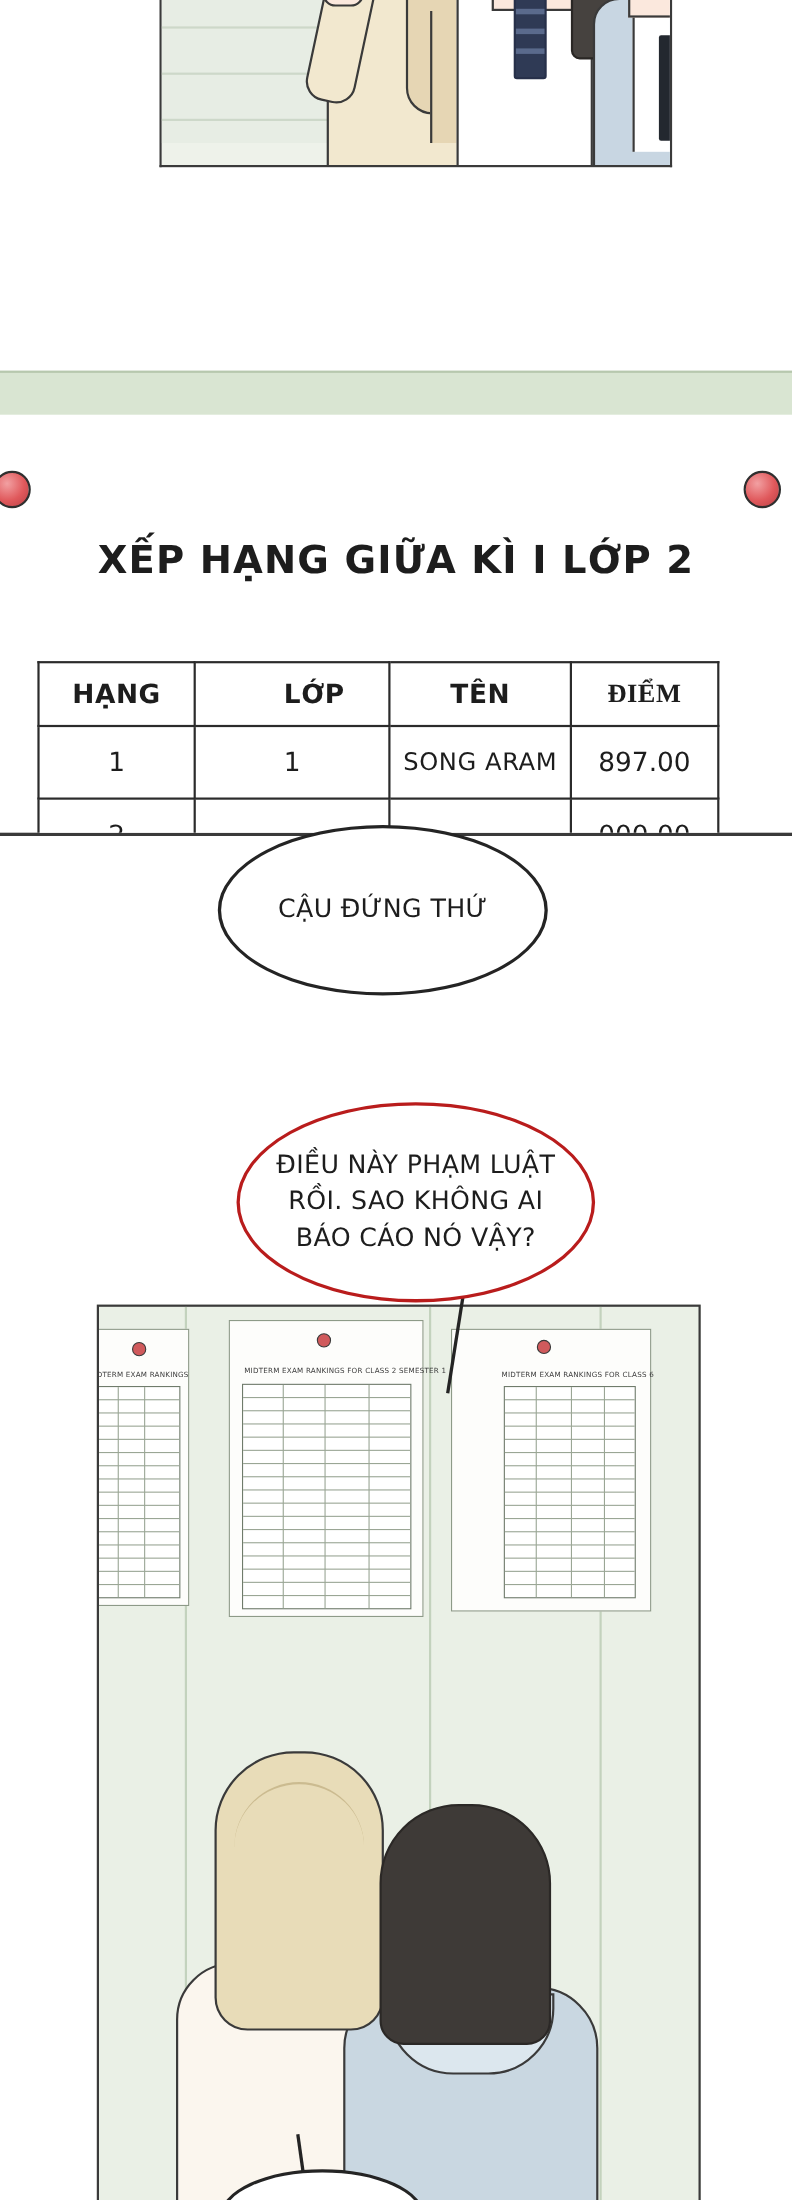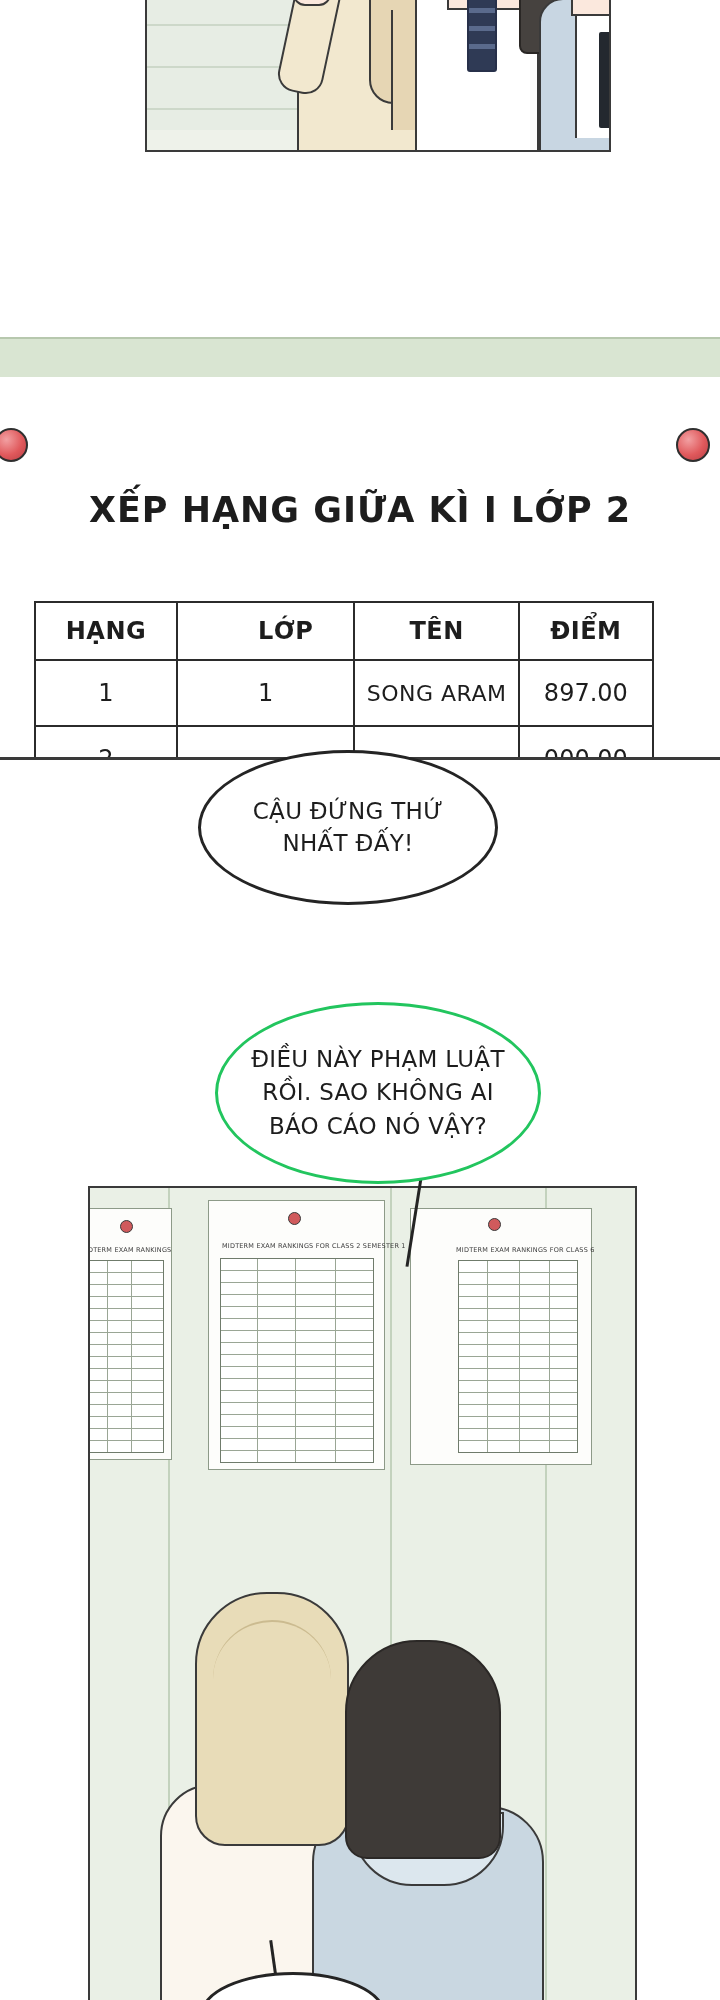--- a/index.html
+++ b/index.html
@@ -255,21 +255,21 @@
   }
   .rank-table td {
     height: 62px;
     font-size: 24px;
     font-weight: normal;
   }
   .rank-table td.name { font-size: 22px; letter-spacing: 0.5px; }
   .col-rank { width: 150px; }
   .col-class { width: 150px; padding-left: 41px; }
   .col-name { width: 180px; }
-  .col-score { width: 140px; }
+  .col-score { width: 140px; font-family: Liberation Serif, serif; }
 
   
   .bubble1 {
     position: absolute;
     left: 198px;
     top: 750px;
     width: 294px;
     height: 149px;
     background: #ffffff;
     border: 3px solid #242424;
@@ -289,21 +289,21 @@
   }
 
   
   .bubble2 {
     position: absolute;
     left: 215px;
     top: 1002px;
     width: 320px;
     height: 176px;
     background: #ffffff;
-    border: 3px solid #22c55e;
+    border: 3px solid #b91c1c;
     border-radius: 50%;
     z-index: 8;
     display: flex;
     align-items: center;
     justify-content: center;
   }
   .bubble2-text {
     text-align: center;
     font-size: 23px;
     line-height: 1.45;
@@ -533,21 +533,20 @@
         <td class="name"></td>
         <td>000.00</td>
       </tr>
     </tbody>
   </table>
 </div>
 
 <div class="bubble1">
   <div class="bubble1-text">
     <div>CẬU ĐỨNG THỨ</div>
-    <div>NHẤT ĐẤY!</div>
   </div>
 </div>
 
 <div class="bubble2">
   <div class="bubble2-text">
     <div>ĐIỀU NÀY PHẠM LUẬT</div>
     <div>RỒI. SAO KHÔNG AI</div>
     <div>BÁO CÁO NÓ VẬY?</div>
   </div>
 </div>

